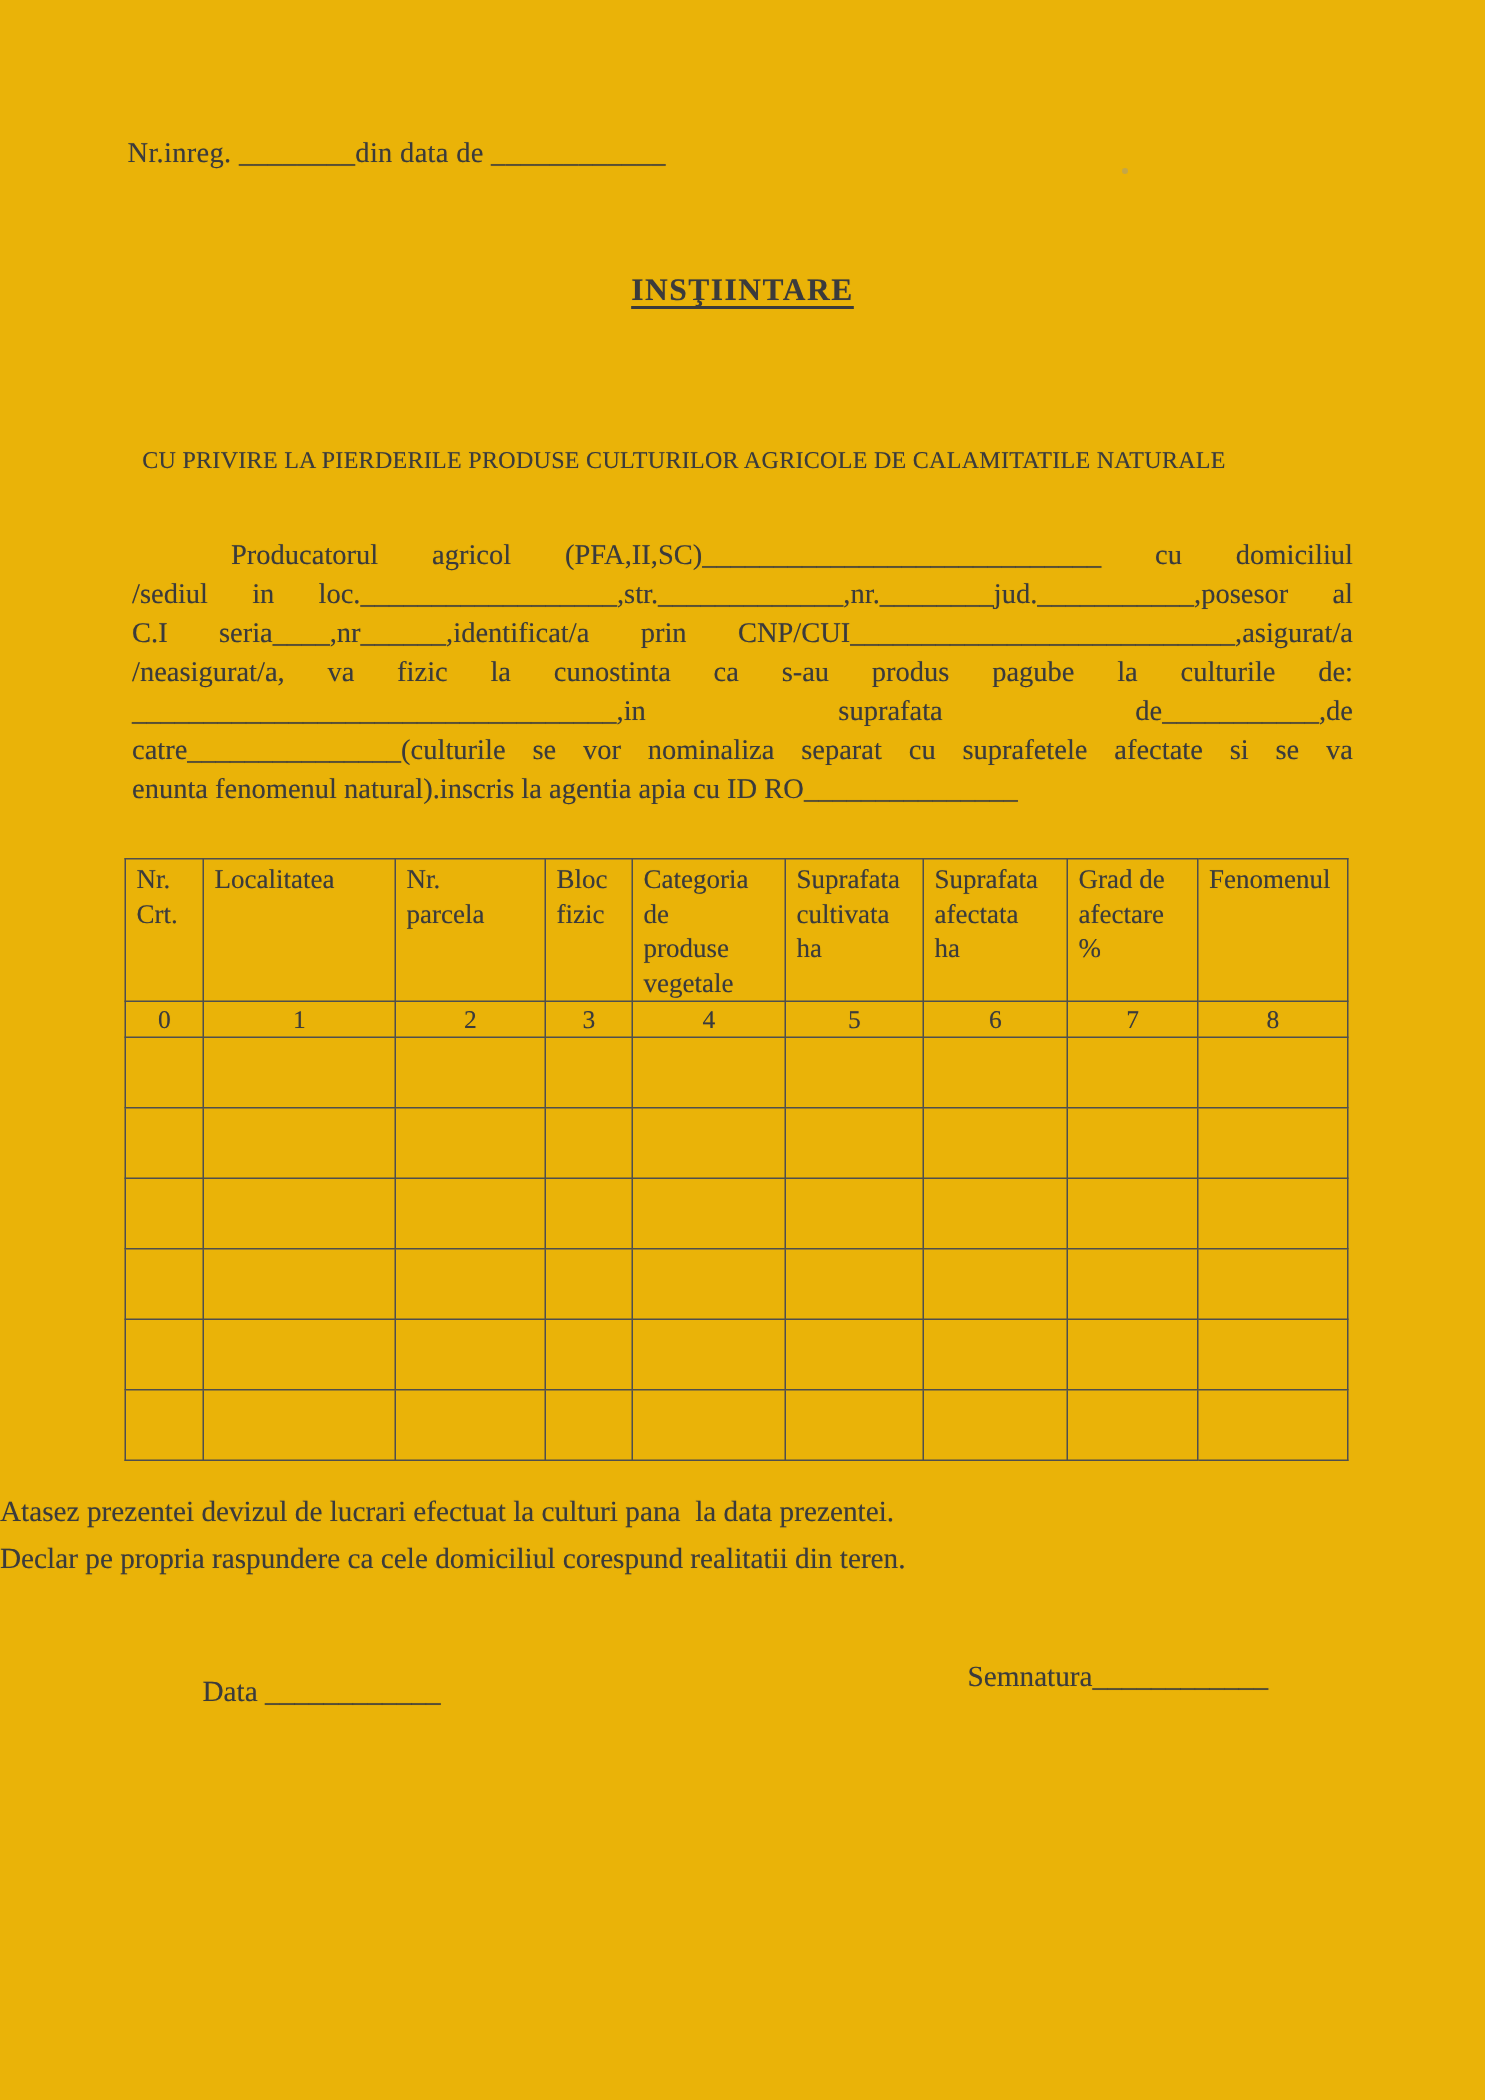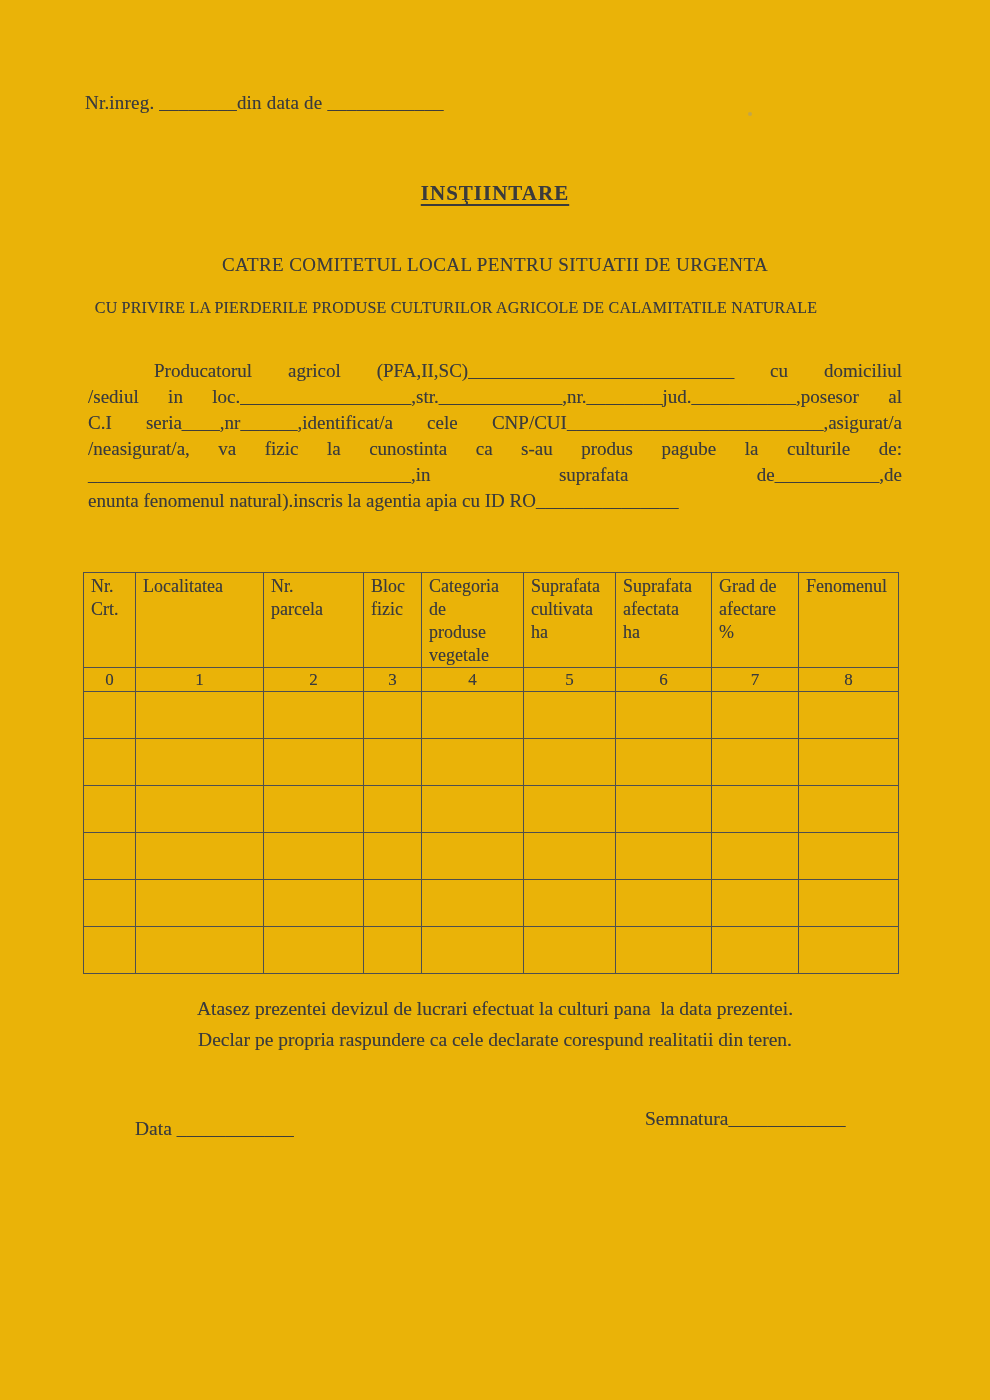--- a/index.html
+++ b/index.html
@@ -57,21 +57,21 @@
     line-height:23px;
     white-space:pre-line;
   }
   td.icell {
     height:23px; text-align:center;
     font-size:17px; padding:0; line-height:23px;
   }
   td.ecell { height:44px; }
   .closing {
     position:absolute; top:993px; left:0; width:990px;
-    text-align:center; font-size:19.5px; line-height:31px;
+    font-size:19.5px; line-height:31px;
   }
   .closing .cline { white-space:pre-wrap; }
   .date-line {
     position:absolute; left:135px; top:1118px;
     font-size:19.5px; white-space:pre;
   }
   .signature-line {
     position:absolute; left:645px; top:1108px;
     font-size:19.5px; white-space:pre;
   }
@@ -85,30 +85,30 @@
 <body>
 
 <div class="page">
 
   <div class="reg-line">Nr.inreg. ________din data de ____________</div>
 
   <div class="speck"></div>
 
   <h1 class="doc-title">INSŢIINTARE</h1>
 
-  <div class="head1">CATRE COMITETUL LOCAL PENTRU SITUATII DE URGENTA</div>
 
   <div class="head2">CU PRIVIRE LA PIERDERILE PRODUSE CULTURILOR AGRICOLE DE CALAMITATILE NATURALE</div>
 
   <div class="bodytext">
     <div class="bline first">Producatorul agricol (PFA,II,SC)____________________________ cu domiciliul</div>
     <div class="bline">/sediul in loc.__________________,str._____________,nr.________jud.___________,posesor al</div>
-    <div class="bline">C.I seria____,nr______,identificat/a cele CNP/CUI___________________________,asigurat/a</div>
+    <div class="bline">C.I seria____,nr______,identificat/a prin CNP/CUI___________________________,asigurat/a</div>
     <div class="bline">/neasigurat/a, va fizic la cunostinta ca s-au produs pagube la culturile de:</div>
     <div class="bline">__________________________________,in suprafata de___________,de</div>
+    <div class="bline">catre_______________(culturile se vor nominaliza separat cu suprafetele afectate si se va</div>
     <div class="bline last">enunta fenomenul natural).inscris la agentia apia cu ID RO_______________</div>
   </div>
 
   <div class="table-wrap">
     <table class="losses">
       <colgroup>
         <col style="width:52px">
           <col style="width:128px">
           <col style="width:100px">
         <col style="width:58px">
@@ -218,20 +218,20 @@
             <td class="ecell"></td>
             <td class="ecell"></td>
             <td class="ecell"></td>
           </tr>
         </tbody>
     </table>
   </div>
 
   <div class="closing">
     <div class="cline">Atasez prezentei devizul de lucrari efectuat la culturi pana  la data prezentei.</div>
-    <div class="cline">Declar pe propria raspundere ca cele declarate corespund realitatii din teren.</div>
+    <div class="cline">Declar pe propria raspundere ca cele domiciliul corespund realitatii din teren.</div>
   </div>
 
   <div class="date-line">Data ____________</div>
 
   <div class="signature-line">Semnatura____________</div>
 
 </div>
 
 </body></html>

